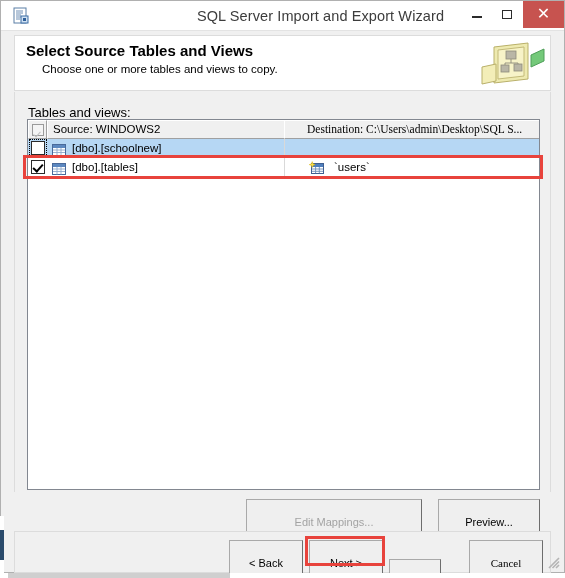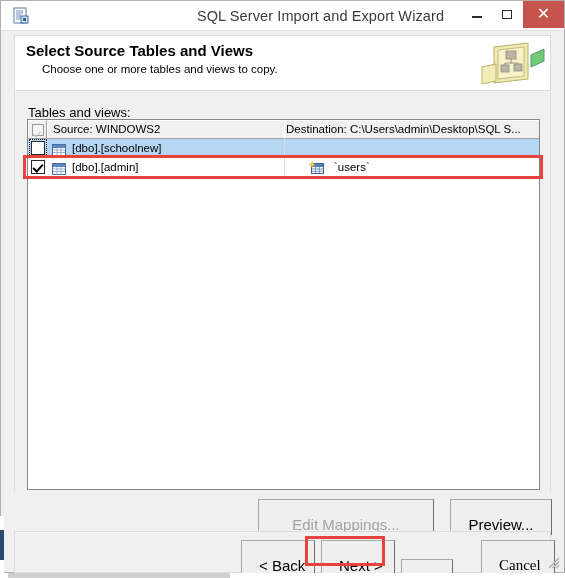--- a/index.html
+++ b/index.html
@@ -183,21 +183,21 @@
     border-top: 1px solid #ffffff;
     border-left: 1px solid #ffffff;
     font-size: 11.5px;
     color: #000000;
     line-height: 17px;
     white-space: nowrap;
     overflow: hidden;
   }
   .hcell-check { left: 0; width: 19px; }
   .hcell-source { left: 19px; width: 275px; padding-left: 5px; }
-  .hcell-dest { left: 256px; width: 278px; padding-left: 1px; }
+  .hcell-dest { left: 256px; width: 278px; padding-left: 22px; font-family: Liberation Serif, serif; }
 
   .hdr-checkbox {
     position: absolute;
     left: 3px; top: 3px;
     width: 12px; height: 12px;
     border: 1px solid #9a9a9a;
     background: #f4f4f4;
     box-sizing: border-box;
   }
   .hdr-checkbox:after {
@@ -283,28 +283,27 @@
 
   
   .btn {
     position: absolute;
     background: #efefef;
     border: 1px solid #a9a9a9;
     border-right-color: #6d6d6d;
     border-bottom-color: #6d6d6d;
     box-sizing: border-box;
     font-family: "Liberation Sans", sans-serif;
-    font-size: 15px;
+    font-size: 11px;
     color: #000000;
     text-align: center;
     cursor: default;
     padding: 17px;
     line-height: 1;
     white-space: nowrap;
-    margin-left: 12px;
   }
   .btn.disabled { color: #a3a3a3; }
 
   .btn-edit-mappings {
     left: 245px; top: 498px;
     width: 176px; height: 24px;
   }
   .btn-preview {
     left: 437px; top: 498px;
     width: 102px; height: 24px;
@@ -464,21 +463,21 @@
 
         <div class="row row-1">
           <span class="row-check checked"></span>
           <span class="tbl-icon row-src-icon">
             <svg width="14" height="12" viewBox="0 0 14 12">
               <rect x="0.5" y="0.5" width="13" height="11" fill="#ffffff" stroke="#49699a" stroke-width="1"></rect>
               <rect x="1" y="1" width="12" height="3" fill="#5c88c0"></rect>
               <path d="M1 6h12M1 8.5h12M5 4v7.5M9 4v7.5" stroke="#8fa9cc" stroke-width="0.9"></path>
             </svg>
           </span>
-          <span class="row-src-text">[dbo].[admin]</span>
+          <span class="row-src-text">[dbo].[tables]</span>
           <span class="col-divider"></span>
           <span class="tbl-icon row-dst-icon">
             <svg width="16" height="14" viewBox="0 0 16 14">
               <rect x="2.5" y="2.5" width="12" height="10" fill="#ffffff" stroke="#3f5f91" stroke-width="1"></rect>
               <rect x="3" y="3" width="11" height="3" fill="#4f7fbd"></rect>
               <path d="M3 8h11M3 10.3h11M6.6 6v6.2M10.3 6v6.2" stroke="#6b8db8" stroke-width="0.9"></path>
               <path d="M3.2 0.6l0.8 2.2 2.2 0.8-2.2 0.8-0.8 2.2-0.8-2.2L0.2 3.6l2.2-0.8z" fill="#ffe14a" stroke="#d6b410" stroke-width="0.5"></path>
             </svg>
           </span>
           <span class="row-dst-text">`users`</span>

